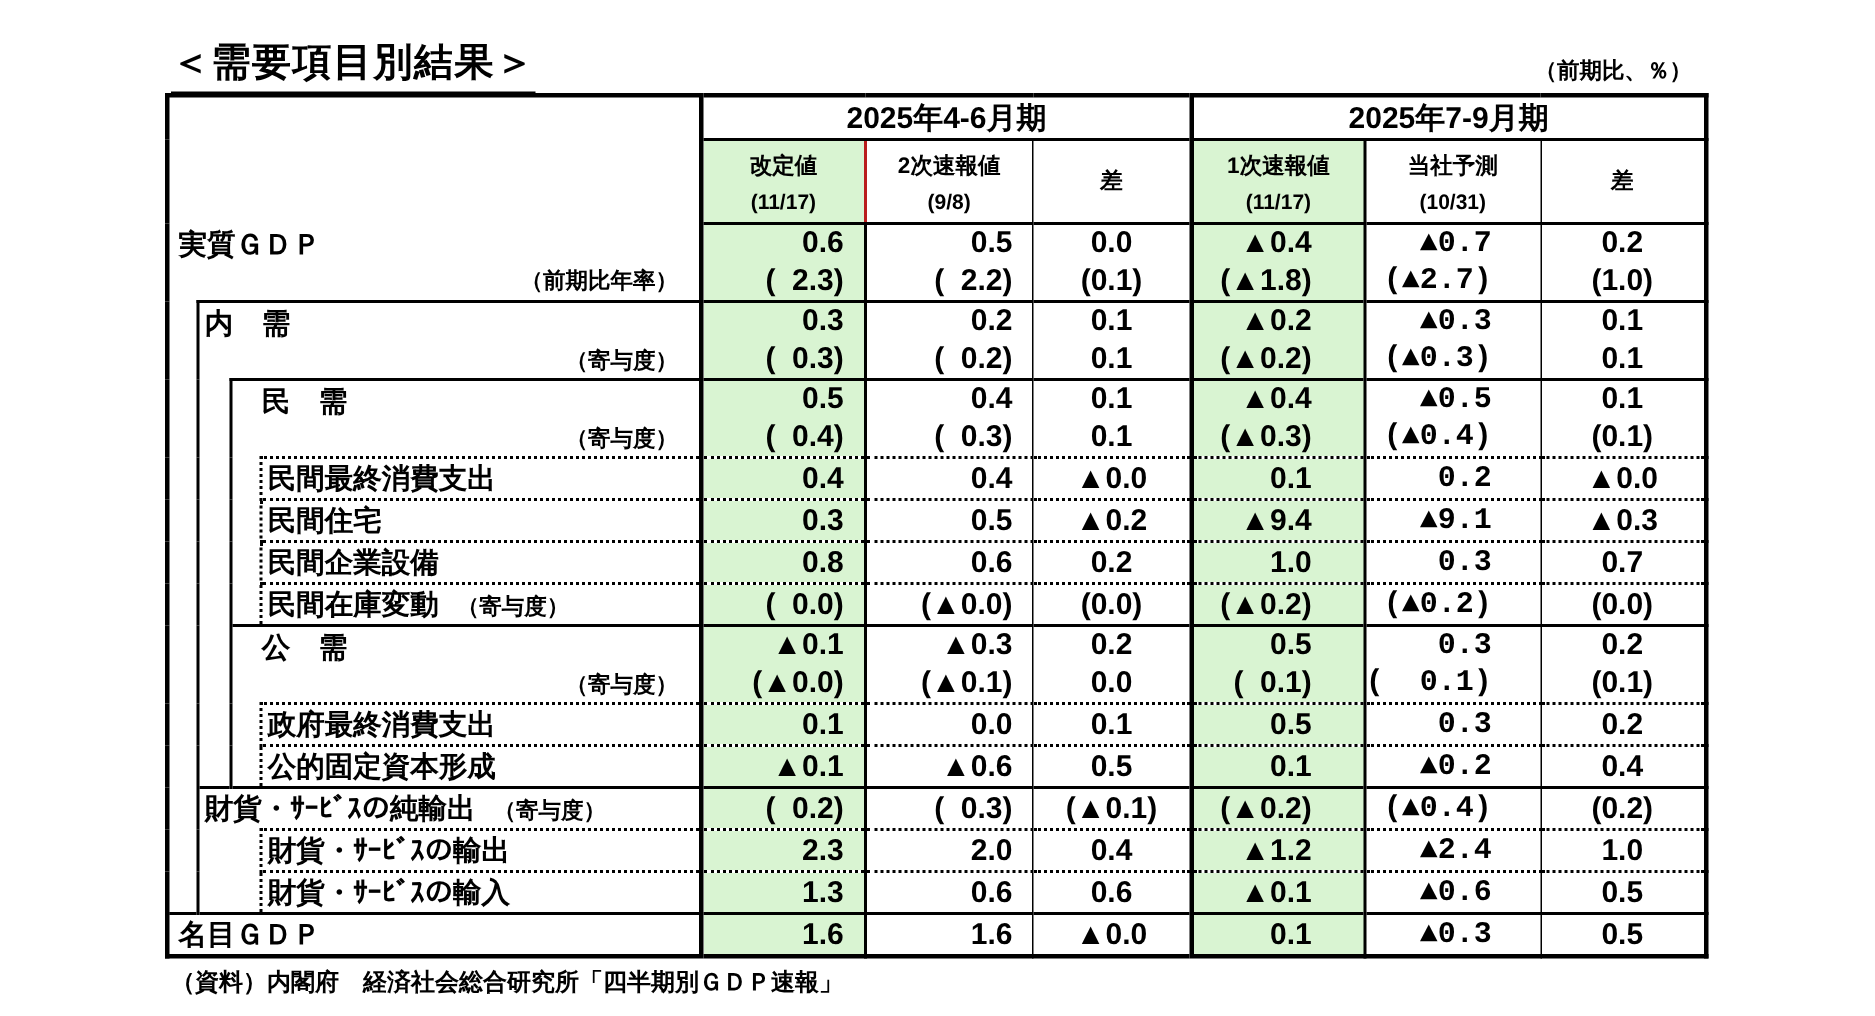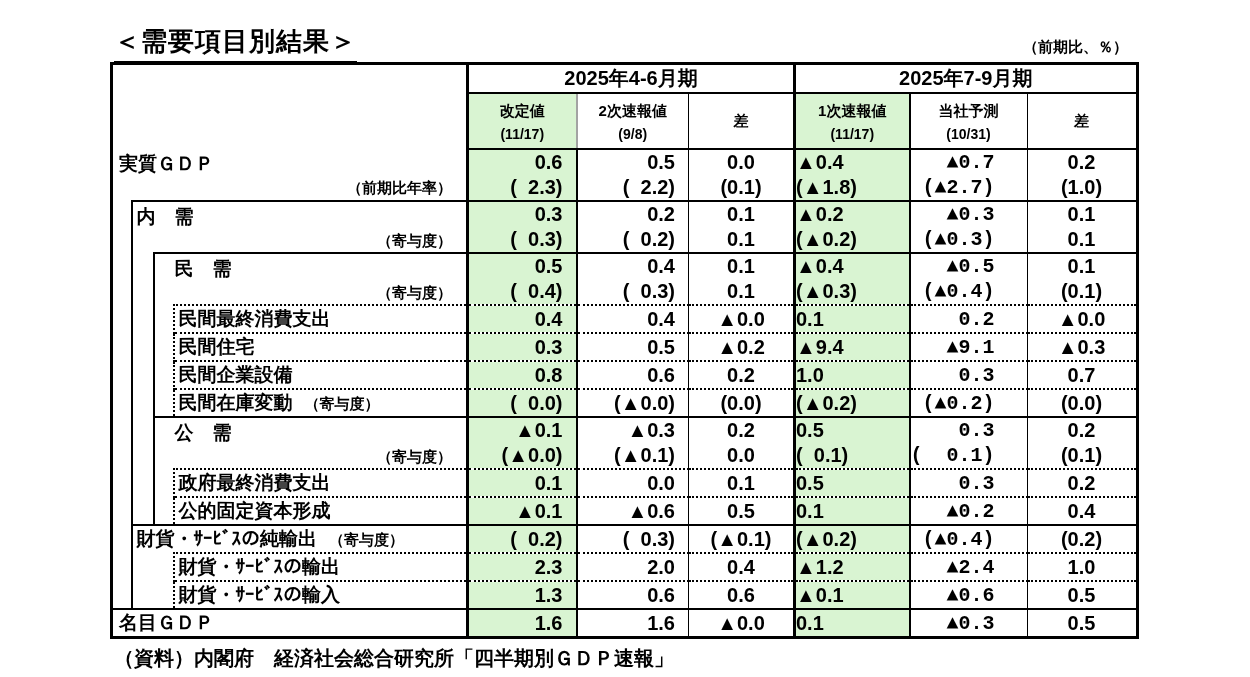--- a/index.html
+++ b/index.html
@@ -5,21 +5,21 @@
   html,body{margin:0;padding:0;}
   body{
     width:1250px;height:677px;background:#ffffff;position:relative;
     font-family:"Liberation Sans","DejaVu Sans",sans-serif;color:#000;
   }
   .title{
     position:absolute;left:114px;top:24px;font-size:26px;font-weight:bold;
     letter-spacing:1px;border-bottom:3px solid #000;padding-bottom:2px;
   }
   .unit-note{position:absolute;right:122px;top:38px;font-size:15px;font-weight:bold;}
-  .source-note{position:absolute;left:114px;top:645px;font-size:20px;font-weight:bold;}
+  .source-note{position:absolute;left:114px;top:645px;font-size:16px;font-weight:bold;}
 
   table.gdp{
     position:absolute;left:110px;top:62px;border-collapse:collapse;table-layout:fixed;
     border:3px solid #000;
   }
   td{padding:0;margin:0;vertical-align:middle;overflow:hidden;}
 
   
   .period{
     text-align:center;font-size:20px;font-weight:bold;height:26px;
@@ -27,25 +27,25 @@
   }
   .hc{height:54px;text-align:center;border-bottom:2px solid #000;vertical-align:middle;}
   .hl{font-size:15px;font-weight:bold;line-height:26px;}
   .hd{font-size:14px;font-weight:bold;line-height:20px;}
 
   
   .v{font-size:20px;font-weight:bold;white-space:pre;line-height:25px;}
   .c1{border-left:3px solid #000;background:var(--green);text-align:right;padding-right:13px;}
   .c2{border-left:2px solid #000;text-align:right;padding-right:13px;}
   .c3{border-left:1px solid #000;text-align:center;}
-  .c4{border-left:3px solid #000;background:var(--green);padding-right:34px;}
+  .c4{border-left:3px solid #000;background:var(--green);text-align:right;padding-right:34px;}
   .c5{border-left:2px solid #000;text-align:right;padding-right:32px;font-family:Liberation Mono, monospace;}
   .c6{border-left:1px solid #000;text-align:center;}
   .c1h{border-left:3px solid #000;background:var(--green);}
-  .c2h{border-left:2px solid #a3a3a3;}
+  .c2h{border-left:2px solid #b91c1c;}
   .c3h{border-left:1px solid #000;}
   .c4h{border-left:3px solid #000;background:var(--green);}
   .c5h{border-left:2px solid #000;}
   .c6h{border-left:1px solid #000;}
 
   
   .lab{font-size:19px;font-weight:bold;white-space:pre;}
   .lab .lbl{line-height:27px;}
   .lab .sub{display:block;text-align:right;font-size:15px;line-height:22px;padding-right:14px;}
   .isub{font-size:15px;margin-left:12px;}

